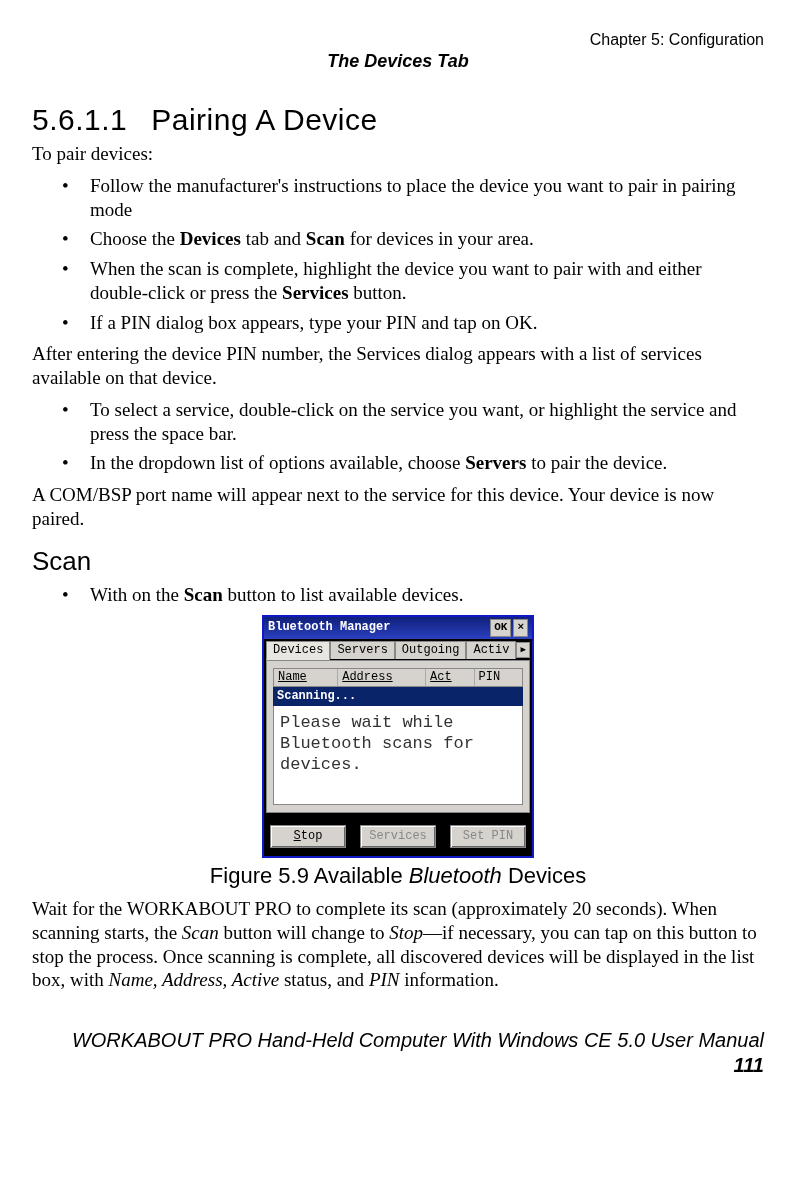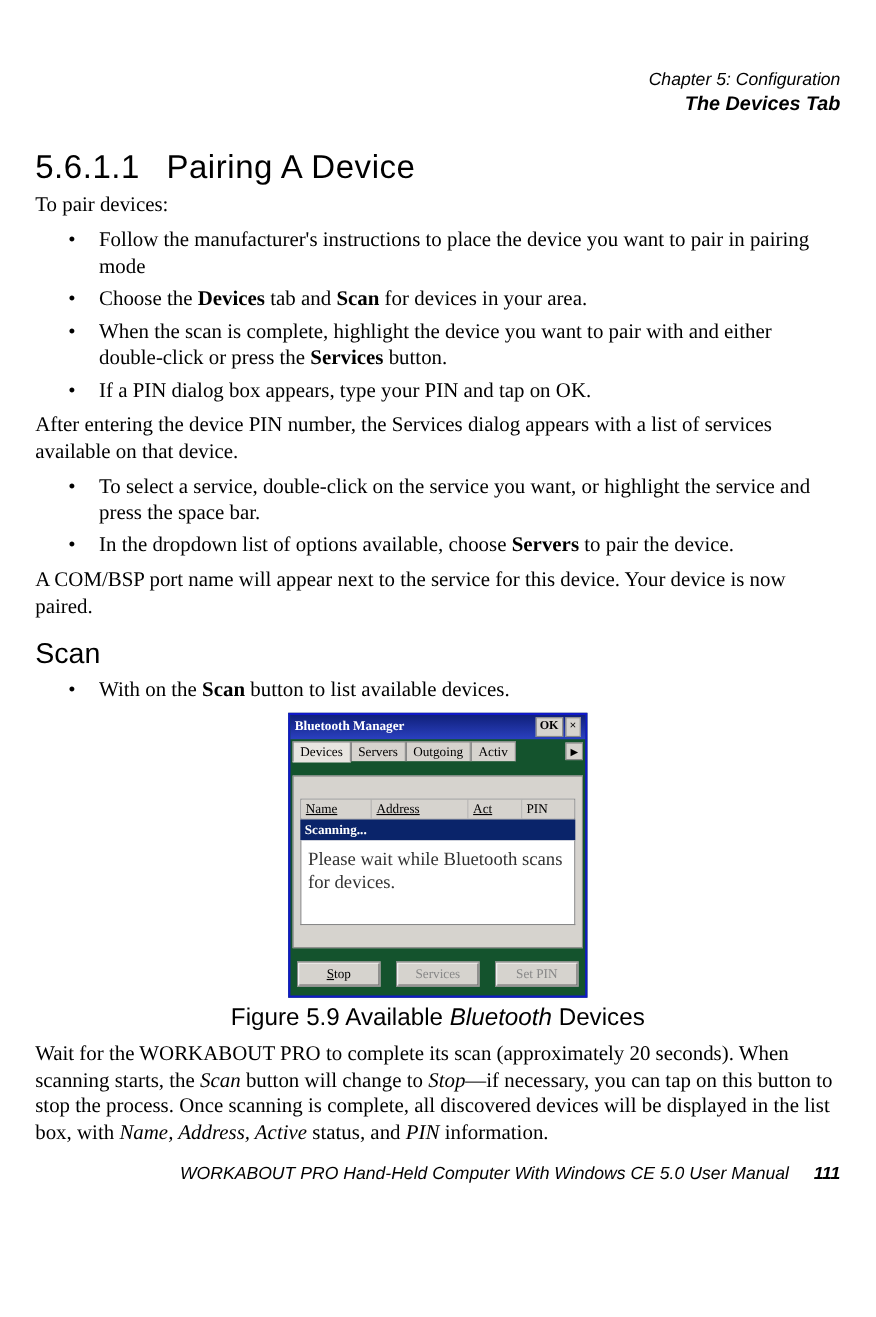--- a/index.html
+++ b/index.html
@@ -8,22 +8,22 @@
     width: 732px;
     font-family: "Times New Roman", Times, serif;
     font-size: 19px;
     line-height: 1.25;
     color: #000;
   }
   .header-right {
     text-align: right;
     margin-bottom: 28px;
   }
-  .chapter-line { font-style: italic; font-family: Arial, Helvetica, sans-serif; font-size: 16px; margin-top: 33px; }
-  .section-line { font-style: italic; font-weight: bold; font-family: Arial, Helvetica, sans-serif; font-size: 18px; }
+  .chapter-line { font-family: Arial, Helvetica, sans-serif; font-size: 16px; }
+  .section-line { font-style: italic; font-weight: bold; font-family: Arial, Helvetica, sans-serif; font-size: 18px; text-align: center; }
   h2.numbered {
     font-family: "Arial Narrow", Arial, sans-serif;
     font-weight: 400;
     font-stretch: condensed;
     font-size: 30px;
     letter-spacing: 0.5px;
     margin: 10px 0 4px 0;
   }
   .num { display:inline-block; margin-right: 24px; }
   p { margin: 4px 0 8px 0; }
@@ -45,33 +45,33 @@
     font-stretch: condensed;
     font-size: 22px;
     margin: 4px 0 8px 0;
     text-align: center;
   }
   .figcap .bt { font-style: italic; }
   .footer {
     text-align: right;
     font-style: italic;
     font-family: Arial, Helvetica, sans-serif;
-    font-size: 16px;
-    margin-top: 16px;
+    font-size: 20px;
+    margin-top: 36px;
   }
   .footer .pnum { font-weight: bold; font-style: italic; margin-left: 18px; }
   .para-italic { font-style: italic; }
 
   
   .bt-window {
     display: inline-block;
     width: 268px;
     border: 2px solid #1018c8;
-    background: #14532d;
-    font-family: Liberation Serif, serif;
+    background: #000000;
+    font-family: Liberation Mono, monospace;
     font-size: 12px;
     text-align: left;
   }
   .bt-title {
     background: linear-gradient(#10207a,#2a40c0);
     color: #fff;
     font-weight: bold;
     padding: 2px 4px;
     display: flex;
     align-items: center;
@@ -96,21 +96,21 @@
     padding: 1px 6px;
     margin-right: 0;
     font-size: 12px;
     position: relative;
   }
   .bt-tab.active { background: #e8e6e1; font-weight: normal; border-bottom: 1px solid #e8e6e1; z-index:2; }
   .bt-tab-arrow {
     width: 14px; height:14px; border:1px solid #888; margin-left:auto;
     background:#d6d3ce; display:flex; align-items:center; justify-content:center; font-size:9px;
   }
-  .bt-pane { border: 1px solid #888; margin: 12px 2px 4px 2px; padding: 20px 6px; background:#d6d3ce; }
+  .bt-pane { border: 1px solid #888; margin: 0 2px 4px 2px; padding: 7px 6px; background:#d6d3ce; }
   .bt-cols { display:flex; border:1px solid #888; background:#fff; }
   .bt-col { border-right:1px solid #aaa; padding:1px 4px; font-size:12px; background:#d6d3ce; }
   .bt-col:last-child { border-right:none; }
   .bt-col.name { flex:1.4; text-decoration: underline; }
   .bt-col.addr { flex:2; text-decoration: underline; }
   .bt-col.act { flex:1; text-decoration: underline; }
   .bt-col.pin { flex:1; }
   .scan-bar { background:#0a246a; color:#fff; padding:2px 4px; font-weight:bold; font-size:12px; }
   .bt-msg { background:#fff; border:1px solid #888; border-top:none; padding:6px 6px 28px 6px; font-size:17px; color:#333; }
   .bt-buttons { display:flex; justify-content: space-between; padding: 8px 6px 8px 6px; }

